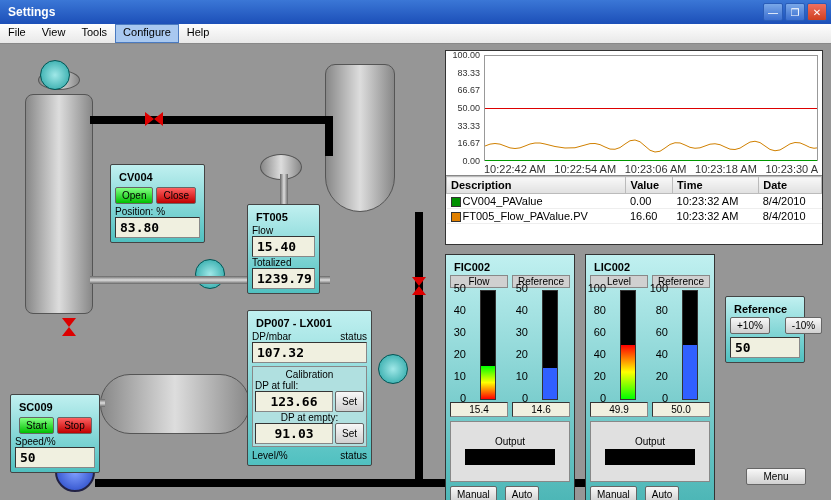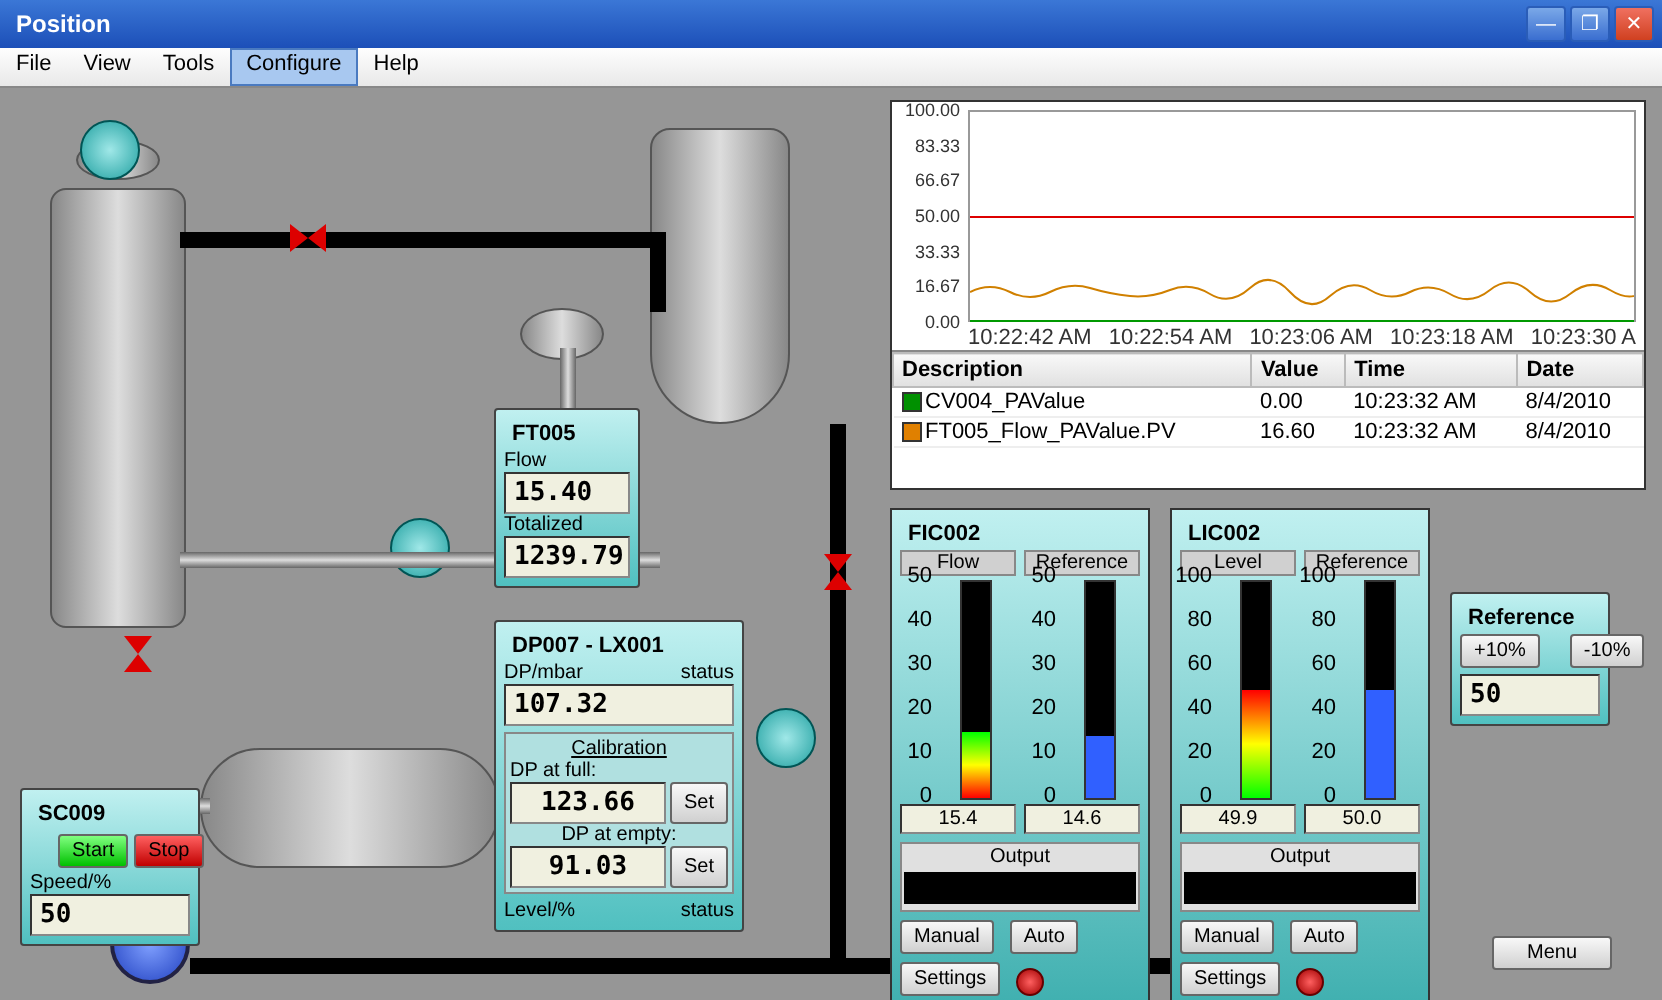--- a/index.html
+++ b/index.html
@@ -30,21 +30,21 @@
 .data-table{width:100%;border-collapse:collapse;font-size:10px}
 .data-table th{background:linear-gradient(#f8f8f8,#e0e0e0);border:1px solid #bbb;padding:2px 4px;text-align:left}
 .data-table td{border-bottom:1px solid #eee;padding:1px 4px}
 .color-sq{display:inline-block;width:10px;height:10px;border:1px solid #333;vertical-align:middle;margin-right:2px}
 .bargauge{position:absolute;background:linear-gradient(#c0f0f0,#40b0b0);border:1px solid #333;padding:4px}
 .bar-col{display:inline-block;vertical-align:top;text-align:center}
 .bar-tube{width:16px;height:110px;background:#000;border:1px solid #333;position:relative;margin:2px auto}
 .bar-scale{display:inline-block;width:18px;height:110px;font-size:8px;position:relative;vertical-align:top}
 .bar-scale div{position:absolute;right:2px;transform:translateY(-50%)}
 .bar-fill{position:absolute;bottom:0;left:0;right:0}
-.output-box{background:#e0e0e0;border:1px solid #888;margin-top:4px;padding:1px;text-align:center}
+.output-box{background:#e0e0e0;border:1px solid #888;margin-top:4px;padding:14px;text-align:center}
 .output-meter{background:#000;height:16px;margin:2px 0;position:relative}
 .btnrow{display:flex;gap:8px;margin-top:4px;align-items:flex-end}
 .led{width:14px;height:14px;border-radius:50%;background:radial-gradient(#ff6060,#a00000);border:1px solid #600;display:inline-block}
 .tank{position:absolute;background:linear-gradient(90deg,#888,#ddd,#888);border:1px solid #555;border-radius:8px}
 .tank-top{position:absolute;background:linear-gradient(90deg,#888,#ddd,#888);border:1px solid #555;border-radius:50%}
 .hpipe{position:absolute;background:linear-gradient(#666,#ddd,#666);height:8px}
 .vpipe{position:absolute;background:linear-gradient(90deg,#666,#ddd,#666);width:8px}
 .hpipe-bk{position:absolute;background:#000;height:8px}
 .vpipe-bk{position:absolute;background:#000;width:8px}
 .valve{position:absolute;width:18px;height:14px}
@@ -52,21 +52,21 @@
 .valve.red::before{border-left:9px solid #d00;left:0}
 .valve.red::after{border-right:9px solid #d00;right:0}
 .sensor{position:absolute;width:30px;height:30px;border-radius:50%;background:radial-gradient(#a0e8e8,#20a0a0);border:1px solid #055}
 .pump{position:absolute;width:40px;height:40px;border-radius:50%;background:radial-gradient(#80a0ff,#2040c0);border:2px solid #224}
 svg.wave{position:absolute;left:0;right:0;width:100%;height:100%}
 </style>
 </head>
 <body>
 
 <div class="titlebar">
-  <span class="title">Position</span>
+  <span class="title">Settings</span>
   <div class="winbtn">—</div>
   <div class="winbtn">❐</div>
   <div class="winbtn close">✕</div>
 </div>
 <div class="menubar">
   <div class="mitem">File</div>
   <div class="mitem">View</div>
   <div class="mitem">Tools</div>
   <div class="mitem active">Configure</div>
   <div class="mitem">Help</div>
@@ -90,58 +90,67 @@
   <div class="hpipe" style="left:90px;top:232px;width:240px"></div>
   <div class="vpipe" style="left:280px;top:130px;height:100px"></div>
   <div class="hpipe" style="left:25px;top:355px;width:80px"></div>
   <div class="hpipe-bk" style="left:95px;top:435px;width:620px"></div>
   <div class="vpipe-bk" style="left:415px;top:168px;height:270px"></div>
 
   <div class="valve red" style="left:145px;top:68px"></div>
   <div class="valve red" style="left:60px;top:276px;transform:rotate(90deg)"></div>
   <div class="valve red" style="left:410px;top:235px;transform:rotate(90deg)"></div>
 
+  <div class="panel" style="left:110px;top:120px;width:95px">
+    <div class="panel-title">CV004</div>
+    <div style="display:flex;gap:3px;margin:2px 0">
+      <button class="btn btn-green">Open</button>
+      <button class="btn btn-red">Close</button>
+    </div>
+    <div class="label-sm">Position: %</div>
+    <div class="readout">83.80</div>
+  </div>
 
   <div class="panel" style="left:247px;top:160px;width:73px">
     <div class="panel-title">FT005</div>
     <div class="label-sm">Flow</div>
     <div class="readout">15.40</div>
     <div class="label-sm">Totalized</div>
     <div class="readout">1239.79</div>
   </div>
 
   <div class="panel" style="left:247px;top:266px;width:125px">
     <div class="panel-title">DP007 - LX001</div>
     <div style="display:flex;justify-content:space-between">
         <span class="label-sm">DP/mbar</span>
         <span class="label-sm">status</span>
       </div>
     <div class="readout">107.32</div>
     <div style="text-align:center;border:1px solid #888;margin-top:3px;padding:2px;background:#b0e0e0">
-      <div class="label-sm" style="text-decoration:underline">Calibration</div>
+      <div class="label-sm" style="">Calibration</div>
       <div class="label-sm" style="text-align:left">DP at full:</div>
       <div style="display:flex;gap:2px">
           <div class="readout" style="flex:1">123.66</div>
           <button class="btn">Set</button>
         </div>
       <div class="label-sm" style="text-align:center">DP at empty:</div>
       <div style="display:flex;gap:2px">
           <div class="readout" style="flex:1">91.03</div>
           <button class="btn">Set</button>
         </div>
     </div>
     <div style="display:flex;justify-content:space-between;margin-top:3px">
         <span class="label-sm">Level/%</span>
         <span class="label-sm">status</span>
       </div>
   </div>
 
   <div class="panel" style="left:10px;top:350px;width:90px">
     <div class="panel-title">SC009</div>
-    <div style="display:flex;gap:3px;margin:2px 14px">
+    <div style="display:flex;gap:3px;margin:2px 4px">
       <button class="btn btn-green">Start</button>
       <button class="btn btn-red">Stop</button>
     </div>
     <div class="label-sm">Speed/%</div>
     <input class="readout" style="width: 100%;" value="50">
   </div>
 
   <div class="chart-panel">
     <div class="chart-area">
       <div class="chart-yaxis">

